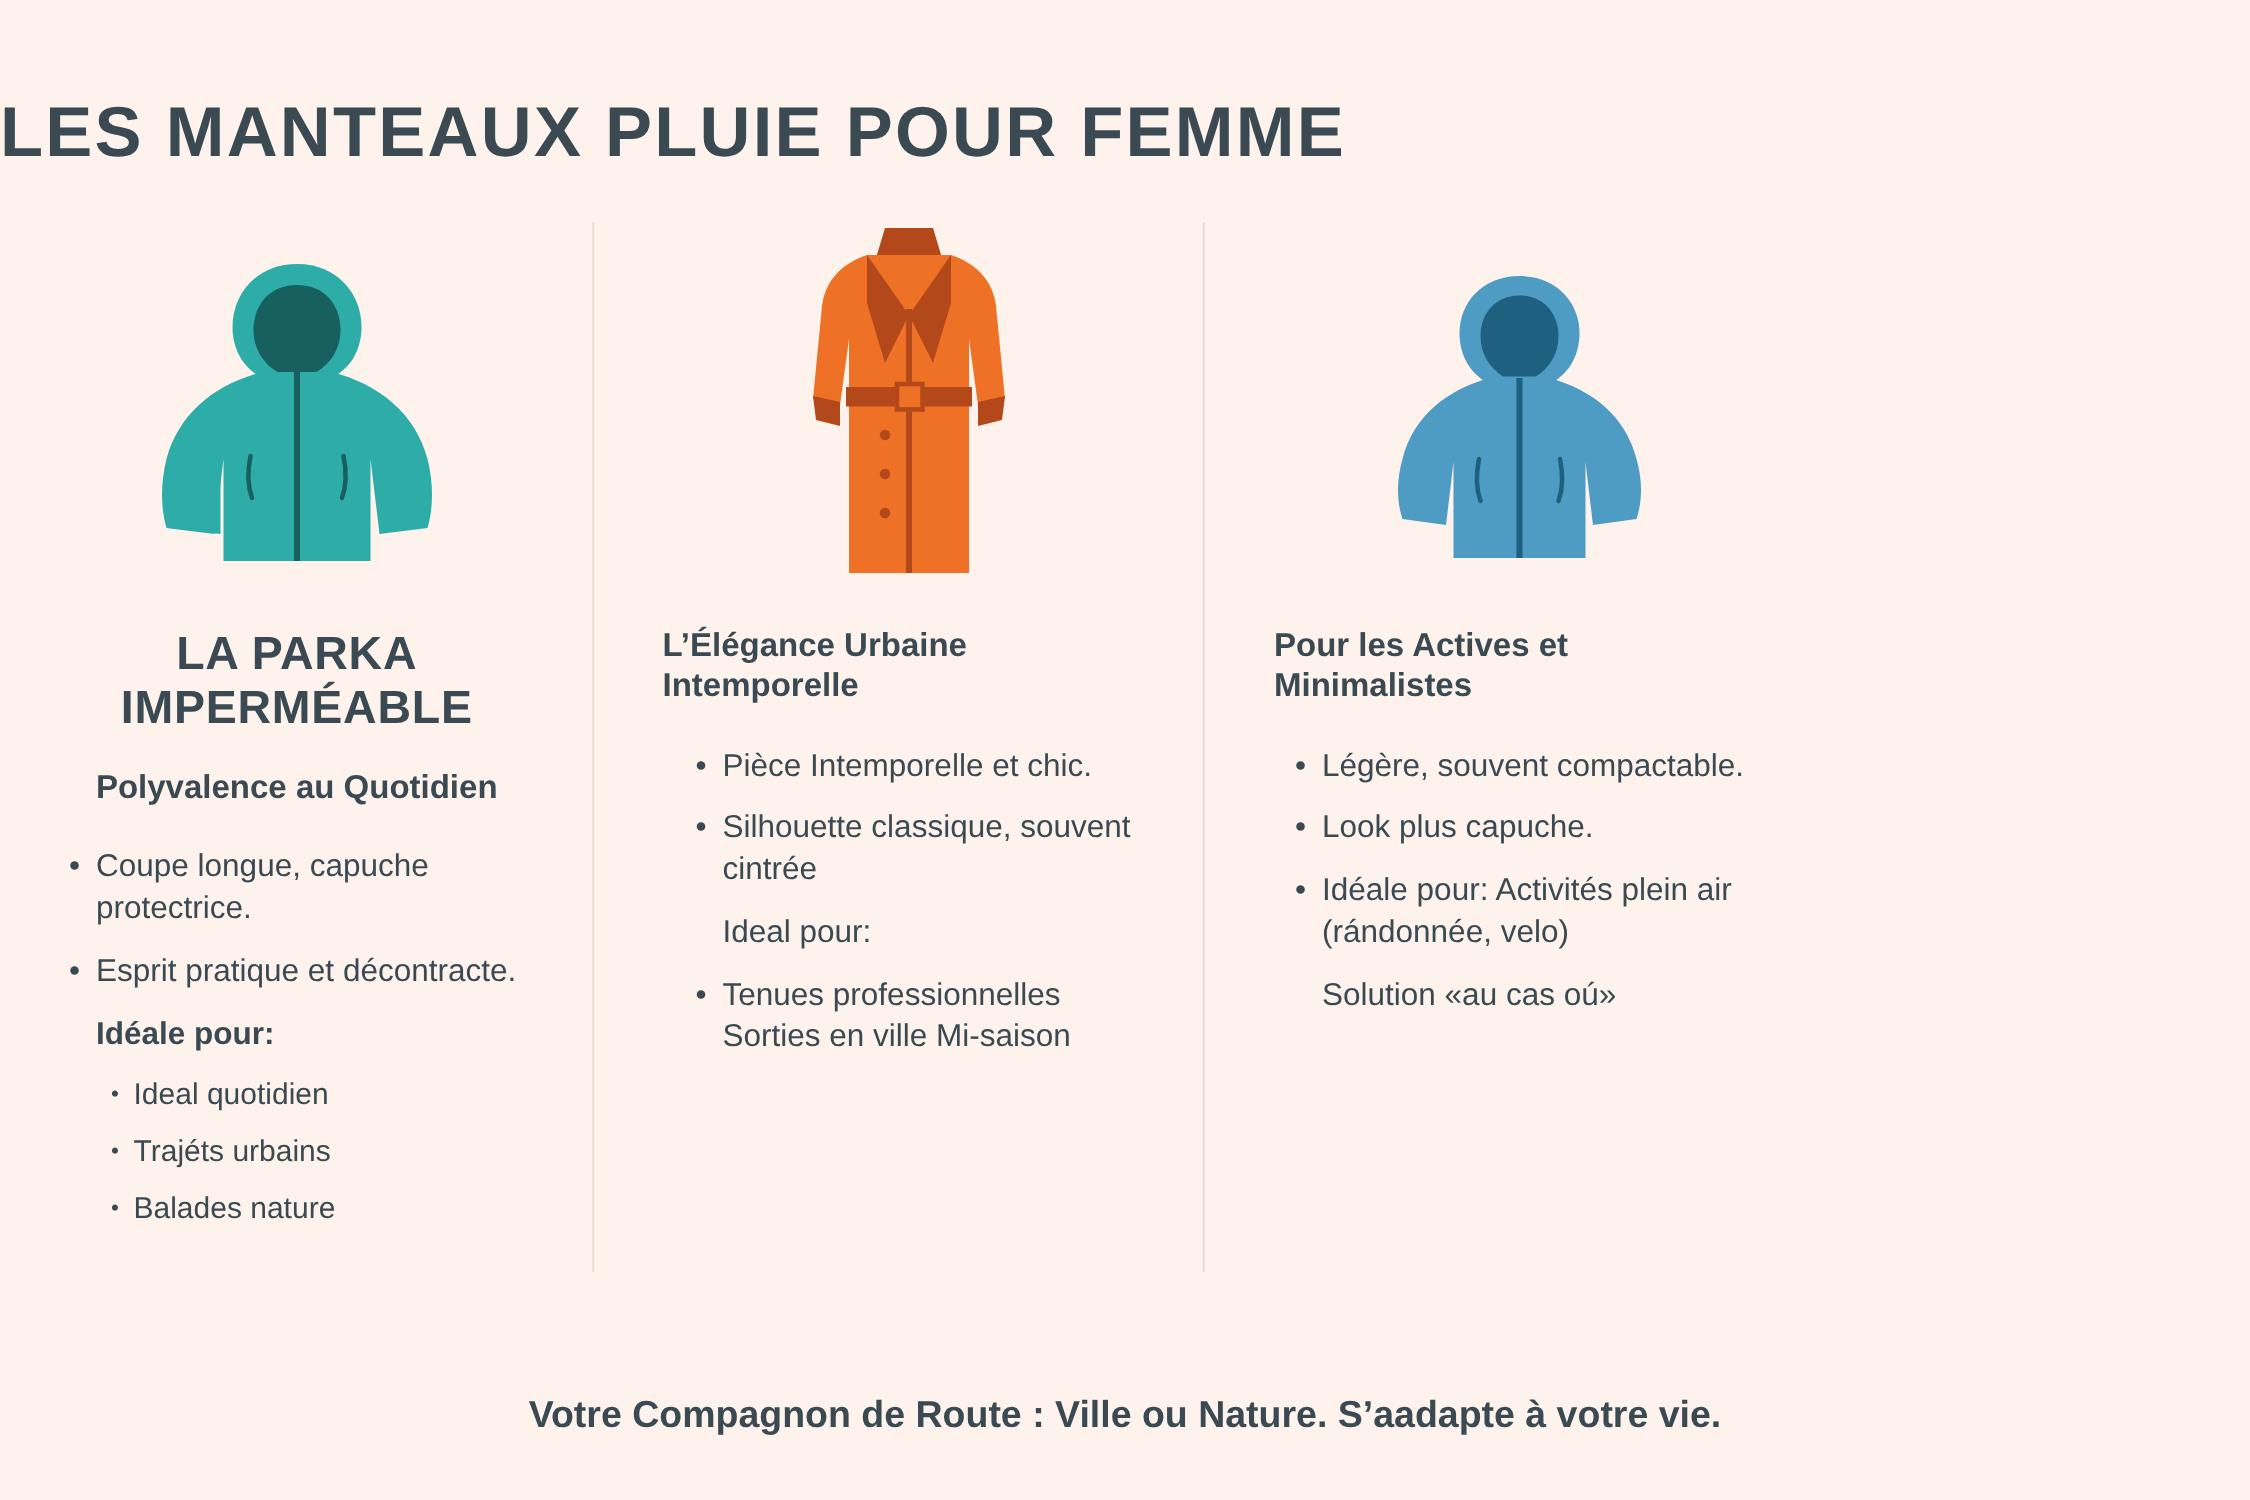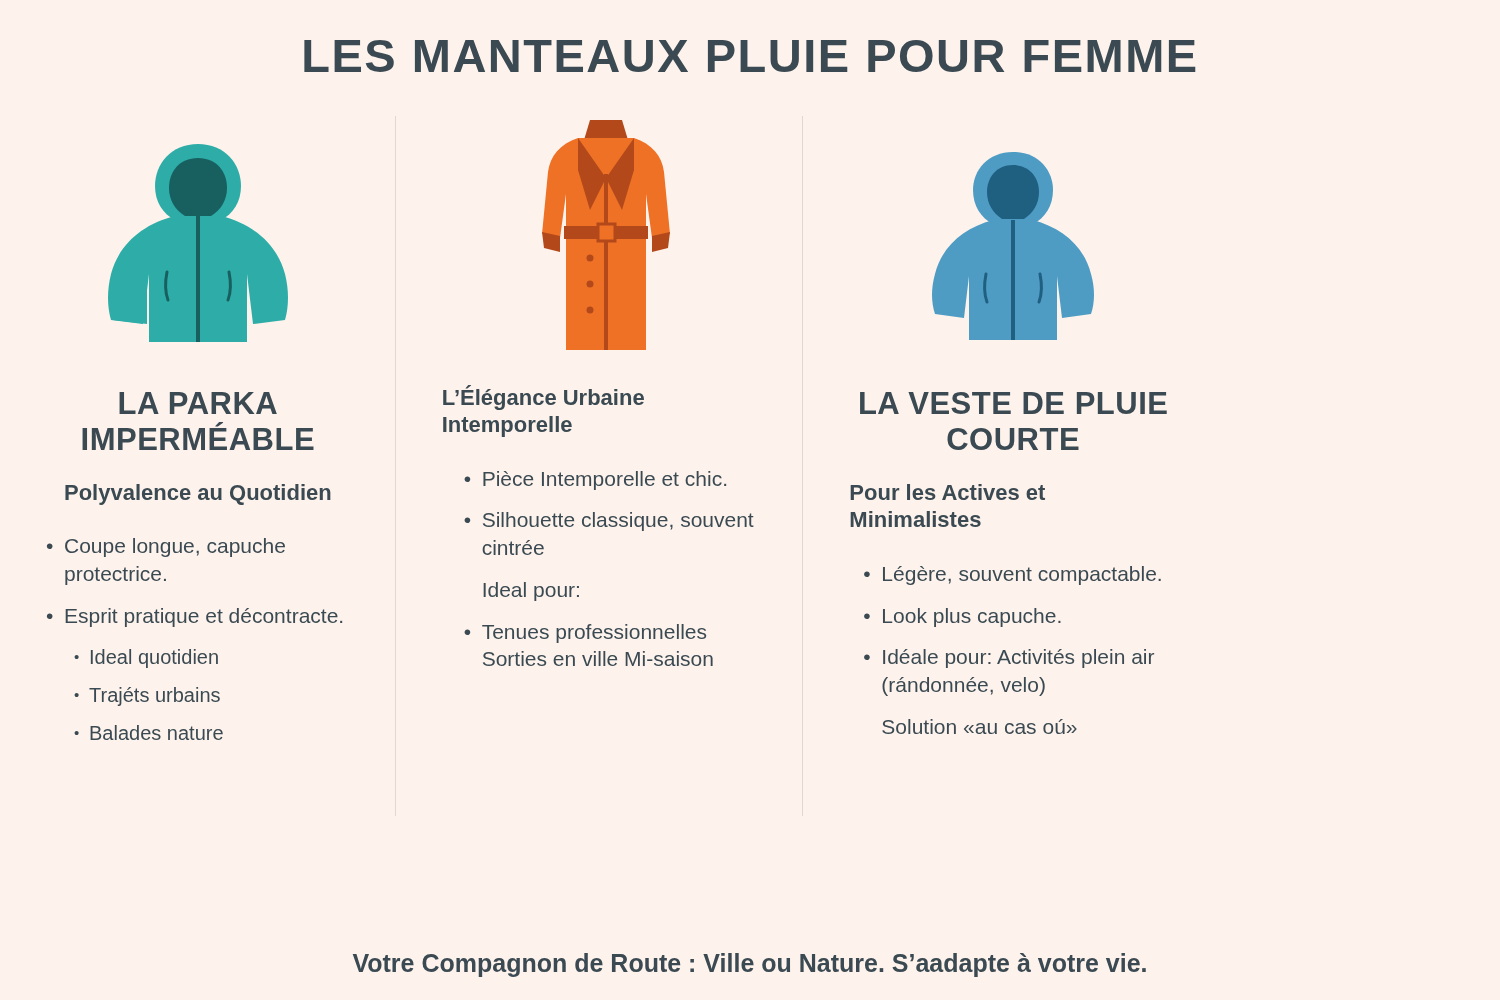--- a/index.html
+++ b/index.html
@@ -16,26 +16,25 @@
   }
   .poster {
     position: relative;
     width: 1500px;
     height: 1000px;
     background: #fdf3ec;
     box-sizing: border-box;
     padding: 0;
   }
   .title {
-    text-align: center;
     font-size: 47px;
     font-weight: bold;
     letter-spacing: 1.5px;
     color: #3b4a52;
-    padding-top: 30px;
+    padding-top: 62px;
     line-height: 1.1;
   }
   .columns {
     display: flex;
     width: 1211px;
     margin-top: 26px;
     height: 780px;
     box-sizing: border-box;
     gap: 12px;
   }
@@ -124,21 +123,21 @@
   .sub-bullet .dot {
     flex: 0 0 auto;
     width: 15px;
     font-size: 15px;
     line-height: 1.7;
   }
   .col-2 .bullets { padding-left: 22px; }
   .col-3 .bullets { padding-left: 14px; }
   .footer {
     position: absolute;
-    bottom: 22px;
+    bottom: 42px;
     left: 0;
     width: 1500px;
     text-align: center;
     font-size: 25px;
     font-weight: bold;
     color: #3b4a52;
     margin-top: 13px;
   }
 </style>
 </head>
@@ -166,20 +165,21 @@
       <div class="subtitle">Polyvalence au Quotidien</div>
       <div class="bullets">
         <div class="bullet">
           <span class="dot">•</span>
           <span class="txt">Coupe longue, capuche protectrice.</span>
         </div>
         <div class="bullet">
           <span class="dot">•</span>
           <span class="txt">Esprit pratique et décontracte.</span>
         </div>
+        <div class="plain bold">Idéale pour:</div>
         <div class="sub-bullet">
           <span class="dot">•</span>
           <span class="txt">Ideal quotidien</span>
         </div>
         <div class="sub-bullet">
           <span class="dot">•</span>
           <span class="txt">Trajéts urbains</span>
         </div>
         <div class="sub-bullet">
           <span class="dot">•</span>
@@ -227,21 +227,20 @@
       <div class="art">
         <svg width="210" height="230" viewBox="0 0 210 230">
           <path d="M105 18 C80 18 65 36 65 56 C65 72 73 84 85 90 L125 90 C137 84 145 72 145 56 C145 36 130 18 105 18 Z" fill="#4e9cc4"></path>
           <path d="M105 31 C88 31 79 44 79 58 C79 70 85 79 94 85 L116 85 C125 79 131 70 131 58 C131 44 122 31 105 31 Z" fill="#1f5f80"></path>
           <path d="M85 86 C56 94 34 112 27 140 C23 154 23 168 27 180 L56 184 L61 142 L61 206 L149 206 L149 142 L154 184 L183 180 C187 168 187 154 183 140 C176 112 154 94 125 86 Z" fill="#4e9cc4"></path>
           <path d="M103 86 L103 206 L107 206 L107 86 Z" fill="#1f5f80"></path>
           <path d="M78 140 C76 150 76 160 79 168" stroke="#1f5f80" stroke-width="3" fill="none" stroke-linecap="round"></path>
           <path d="M132 140 C134 150 134 160 131 168" stroke="#1f5f80" stroke-width="3" fill="none" stroke-linecap="round"></path>
         </svg>
       </div>
-      <div class="coat-title">LA VESTE DE PLUIE COURTE</div>
       <div class="subtitle">Pour les Actives et Minimalistes</div>
       <div class="bullets">
         <div class="bullet">
           <span class="dot">•</span>
           <span class="txt">Légère, souvent compactable.</span>
         </div>
         <div class="bullet">
           <span class="dot">•</span>
           <span class="txt">Look plus capuche.</span>
         </div>

